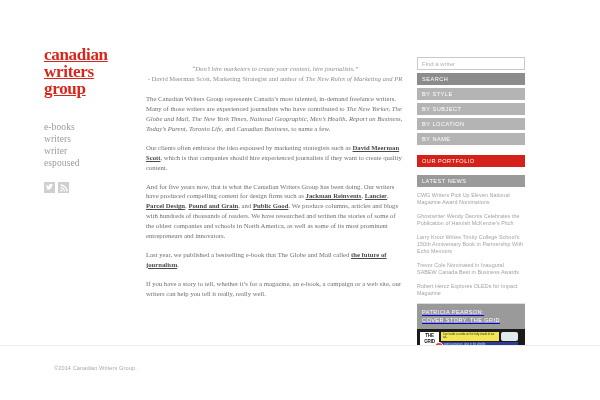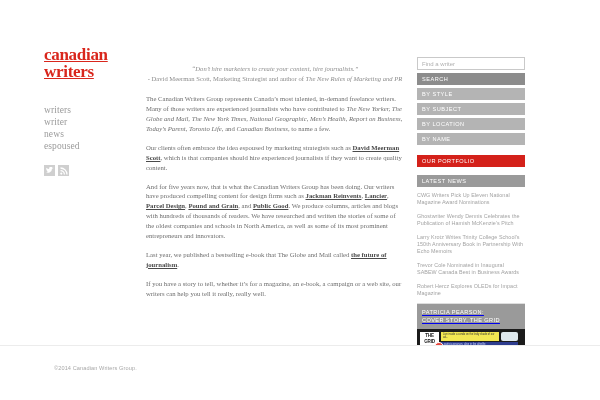--- a/index.html
+++ b/index.html
@@ -308,26 +308,27 @@
 <body>
 
 <div id="page">
   <div class="page-inner">
 
     <div class="left-col">
 
       <a class="brand" href="#">
         <div>canadian</div>
         <div>writers</div>
+        <div>group</div>
       </a>
 
       <nav class="main-nav">
+        <a href="#">e-books</a>
         <a href="#">writers</a>
         <a href="#">writer</a>
-        <a href="#">news</a>
         <a href="#">espoused</a>
       </nav>
 
       <div class="social">
         <a href="#" class="sicon">
           <svg width="8" height="7" viewBox="0 0 8 7">
               <path fill="#ffffff" d="M7.6 1.1c-.25.11-.5.19-.78.22.28-.17.49-.43.59-.75-.26.15-.55.27-.86.33A1.36 1.36 0 0 0 3.24 2.1 3.86 3.86 0 0 1 .44.68a1.36 1.36 0 0 0 .42 1.81c-.22 0-.43-.07-.61-.17v.02c0 .66.47 1.2 1.09 1.33-.2.05-.42.06-.63.02a1.36 1.36 0 0 0 1.27.94A2.73 2.73 0 0 1 0 5.2 3.85 3.85 0 0 0 5.93 1.94c.26-.19.49-.43.67-.7z"></path>
             </svg>
         </a>
         <a href="#" class="sicon">

